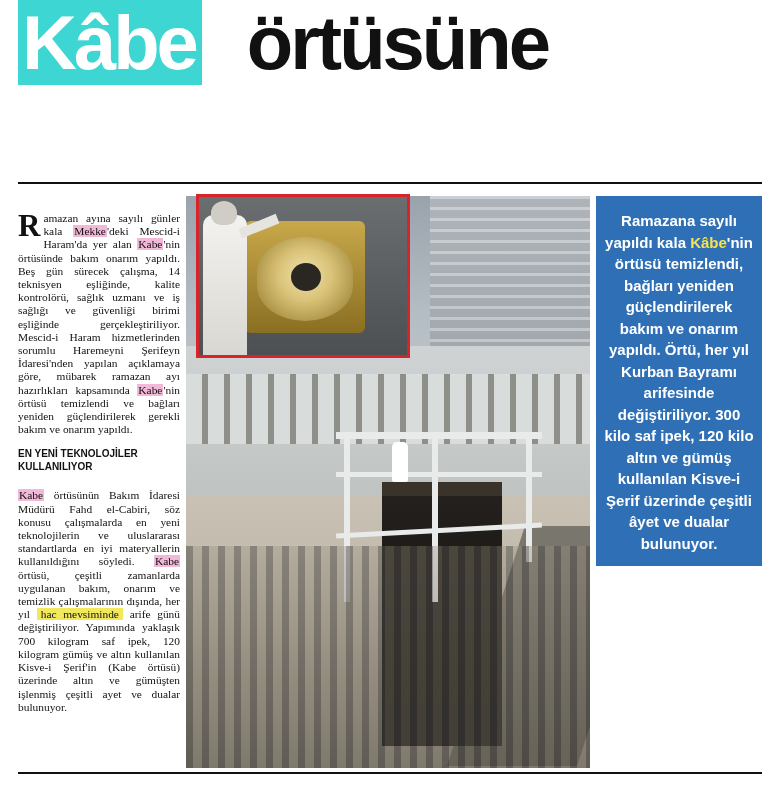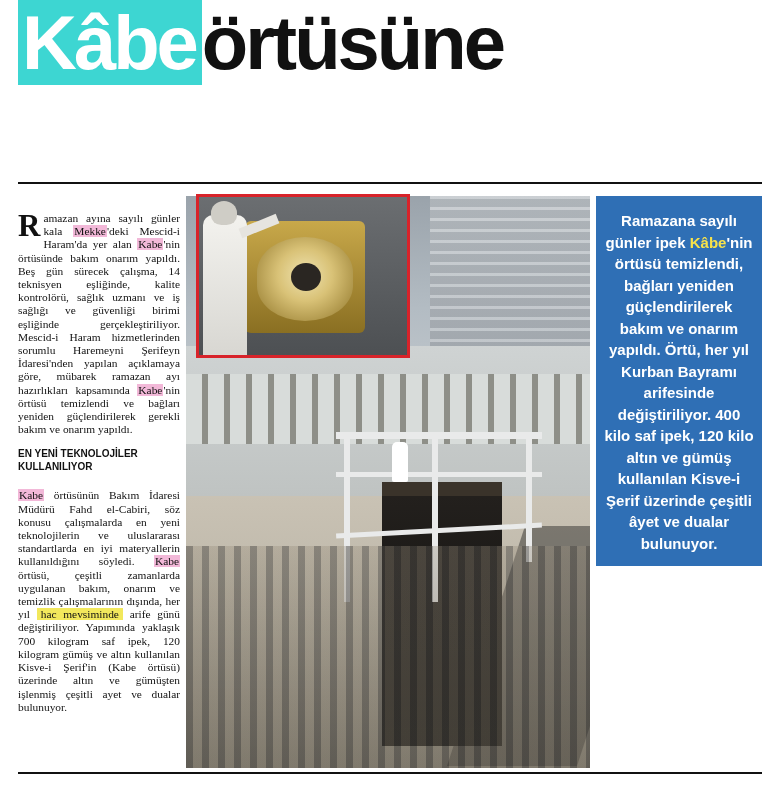--- a/index.html
+++ b/index.html
@@ -27,21 +27,21 @@
     position:absolute;left:28px;top:88px;
     font-size:76px;line-height:78px;letter-spacing:-3px;
     white-space:nowrap;
     color:#111;
   }
   .kabe-hl{
     background:#3dd6d2;
     color:#ffffff;
     padding:0 6px 0 4px;
   }
-  .hl-rest{color:#111;}
+  .hl-rest{color:#111;padding-left:45px;}
 
   .hr-top{
     position:absolute;left:18px;top:182px;width:744px;height:2px;background:#111;
   }
 
   
   .col-left{
     position:absolute;left:18px;top:196px;width:162px;
     font-size:11.4px;line-height:13.2px;
     text-align:justify;
@@ -196,17 +196,17 @@
     <div class="in-wall"></div>
     <div class="in-gold"></div>
     <div class="in-gold2"></div>
     <div class="in-dark"></div>
     <div class="in-man"></div>
     <div class="in-manhead"></div>
     <div class="in-arm"></div>
   </div>
 
   <div class="box-right">
-    <span>Ramazana sayılı günler ipek </span><span class="kw">Kâbe</span><span>'nin örtüsü temizlendi, bağları yeniden güçlendirilerek bakım ve onarım yapıldı. Örtü, her yıl Kurban Bayramı arifesinde değiştiriliyor. 400 kilo saf ipek, 120 kilo altın ve gümüş kullanılan Kisve-i Şerif üzerinde çeşitli âyet ve dualar bulunuyor.</span>
+    <span>Ramazana sayılı yapıldı kala </span><span class="kw">Kâbe</span><span>'nin örtüsü temizlendi, bağları yeniden güçlendirilerek bakım ve onarım yapıldı. Örtü, her yıl Kurban Bayramı arifesinde değiştiriliyor. 300 kilo saf ipek, 120 kilo altın ve gümüş kullanılan Kisve-i Şerif üzerinde çeşitli âyet ve dualar bulunuyor.</span>
   </div>
 
   <div class="hr-bottom"></div>
 </div>
 
 </body></html>

